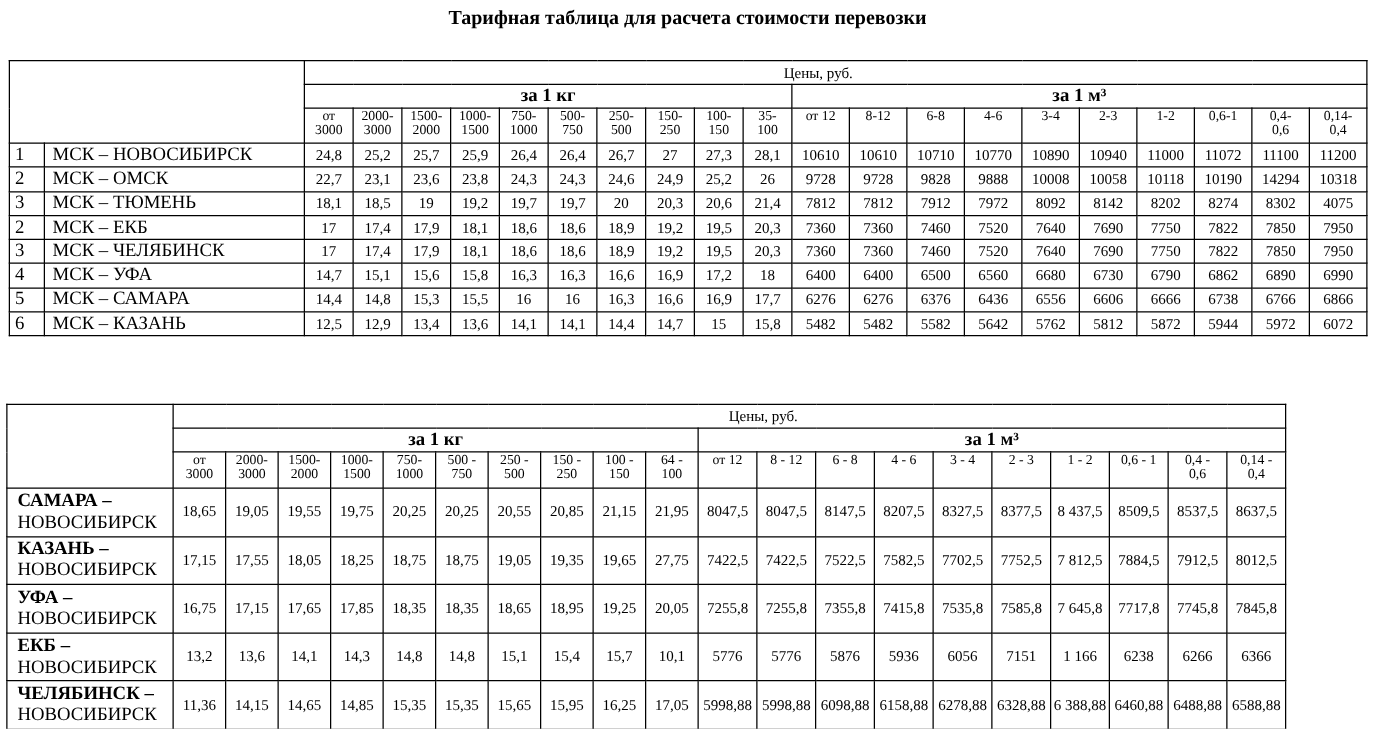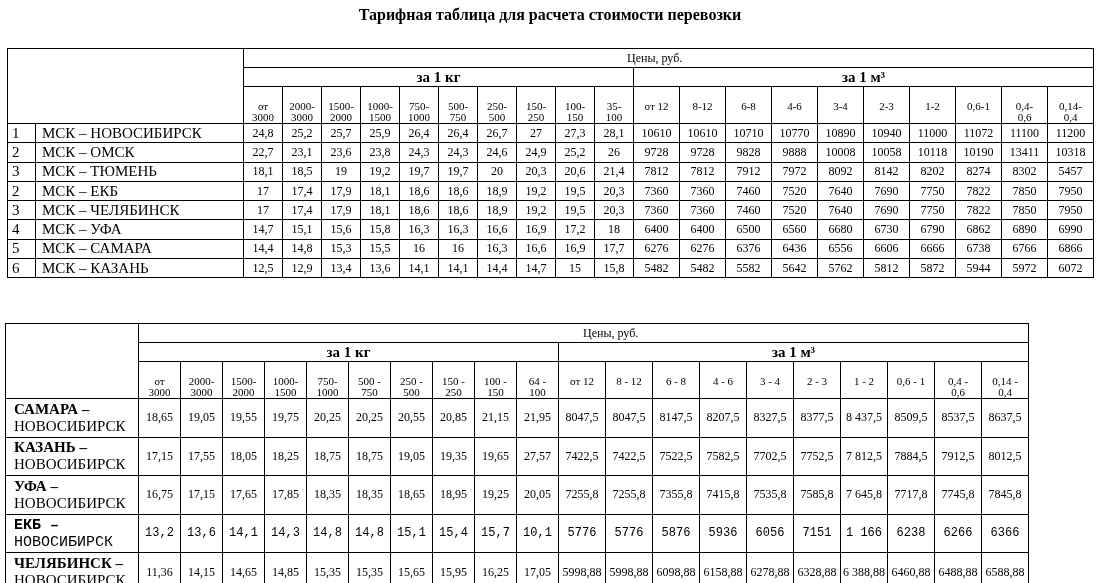--- a/index.html
+++ b/index.html
@@ -3,21 +3,21 @@
 <meta charset="utf-8">
 <style>
   html, body { margin: 0; padding: 0; background: #ffffff; }
   body { width: 1100px; height: 583px; position: relative; overflow: hidden;
          font-family: "Liberation Serif", "DejaVu Serif", serif; color: #000; }
   .title { position: absolute; top: 6px; left: 0; width: 1100px; text-align: center;
            font-weight: bold; font-size: 16px; }
   table { border-collapse: collapse; position: absolute; table-layout: fixed; }
   td { border: 1px solid #000; padding: 0 2px; font-size: 12px; line-height: 11px;
        text-align: center; vertical-align: middle; overflow: hidden; white-space: nowrap; }
-  td.sub { font-size: 11px; line-height: 11px; vertical-align: top; white-space: normal; padding-top: 14px; }
+  td.sub { font-size: 11px; line-height: 11px; vertical-align: top; white-space: normal; padding-top: 1px; }
   td.grp { font-weight: bold; font-size: 15px; }
   td.price { font-size: 12px; }
   #t1 { left: 7px; top: 48px; }
   #t1 td.num { text-align: left; font-size: 15px; padding-left: 4px; }
   #t1 td.name { text-align: left; font-size: 15px; padding-left: 6px; }
   #t1 td.val { font-size: 12px; }
   #t1 td.price { text-align: left; padding-left: 383px; }
   #t2 { left: 5px; top: 323px; }
   #t2 td.name2 { text-align: left; font-size: 15px; line-height: 17px; padding-left: 8px; white-space: normal; }
   #t2 td.name2 b { font-weight: bold; }
@@ -183,21 +183,21 @@
         <td class="val">25,2</td>
         <td class="val">26</td>
         <td class="val">9728</td>
         <td class="val">9728</td>
         <td class="val">9828</td>
         <td class="val">9888</td>
         <td class="val">10008</td>
         <td class="val">10058</td>
         <td class="val">10118</td>
         <td class="val">10190</td>
-        <td class="val">13411</td>
+        <td class="val">14294</td>
         <td class="val">10318</td>
       </tr>
       <tr style="height: 19.3px;">
         <td class="num">3</td>
         <td class="name">МСК – ТЮМЕНЬ</td>
         <td class="val">18,1</td>
         <td class="val">18,5</td>
         <td class="val">19</td>
         <td class="val">19,2</td>
         <td class="val">19,7</td>
@@ -208,21 +208,21 @@
         <td class="val">21,4</td>
         <td class="val">7812</td>
         <td class="val">7812</td>
         <td class="val">7912</td>
         <td class="val">7972</td>
         <td class="val">8092</td>
         <td class="val">8142</td>
         <td class="val">8202</td>
         <td class="val">8274</td>
         <td class="val">8302</td>
-        <td class="val">5457</td>
+        <td class="val">4075</td>
       </tr>
       <tr style="height: 19.3px;">
         <td class="num">2</td>
         <td class="name">МСК – ЕКБ</td>
         <td class="val">17</td>
         <td class="val">17,4</td>
         <td class="val">17,9</td>
         <td class="val">18,1</td>
         <td class="val">18,6</td>
         <td class="val">18,6</td>
@@ -482,21 +482,21 @@
         <td class="name2"><b>КАЗАНЬ –</b><br><span>НОВОСИБИРСК</span></td>
         <td class="val">17,15</td>
         <td class="val">17,55</td>
         <td class="val">18,05</td>
         <td class="val">18,25</td>
         <td class="val">18,75</td>
         <td class="val">18,75</td>
         <td class="val">19,05</td>
         <td class="val">19,35</td>
         <td class="val">19,65</td>
-        <td class="val">27,57</td>
+        <td class="val">27,75</td>
         <td class="val">7422,5</td>
         <td class="val">7422,5</td>
         <td class="val">7522,5</td>
         <td class="val">7582,5</td>
         <td class="val">7702,5</td>
         <td class="val">7752,5</td>
         <td class="val">7 812,5</td>
         <td class="val">7884,5</td>
         <td class="val">7912,5</td>
         <td class="val">8012,5</td>
@@ -517,21 +517,21 @@
         <td class="val">7255,8</td>
         <td class="val">7355,8</td>
         <td class="val">7415,8</td>
         <td class="val">7535,8</td>
         <td class="val">7585,8</td>
         <td class="val">7 645,8</td>
         <td class="val">7717,8</td>
         <td class="val">7745,8</td>
         <td class="val">7845,8</td>
       </tr>
-      <tr style="height: 38.6px; font-family: Liberation Mono, monospace;">
+      <tr style="height: 38.6px;">
         <td class="name2"><b>ЕКБ –</b><br><span>НОВОСИБИРСК</span></td>
         <td class="val">13,2</td>
         <td class="val">13,6</td>
         <td class="val">14,1</td>
         <td class="val">14,3</td>
         <td class="val">14,8</td>
         <td class="val">14,8</td>
         <td class="val">15,1</td>
         <td class="val">15,4</td>
         <td class="val">15,7</td>

